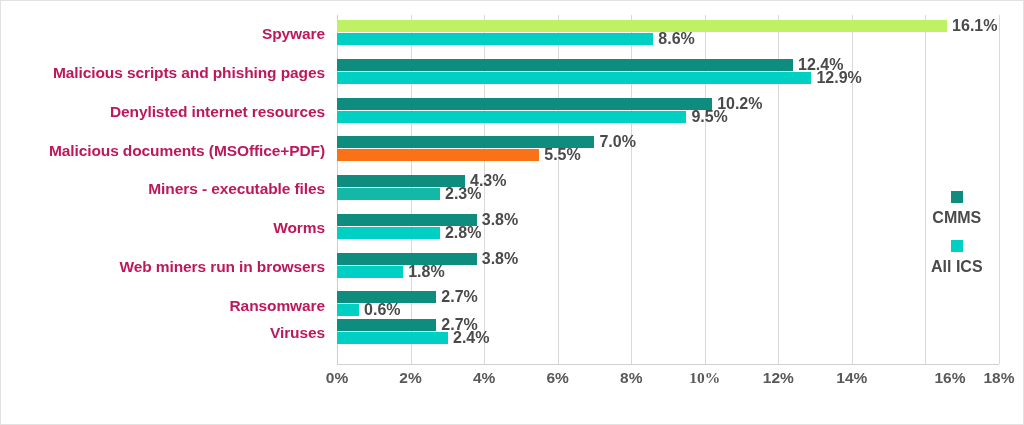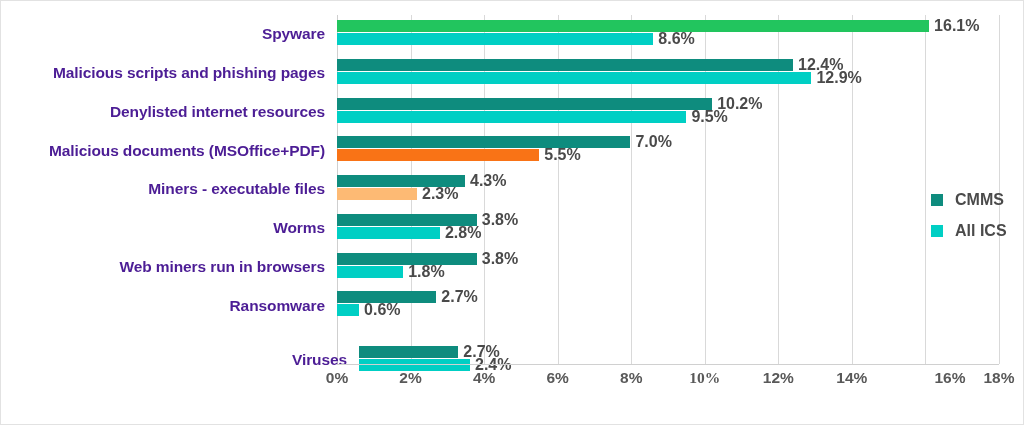--- a/index.html
+++ b/index.html
@@ -56,21 +56,21 @@
   }
   .cat-label {
     position: absolute;
     right: 100%;
     top: 50%;
     transform: translateY(-50%);
     margin-right: 12px;
     white-space: nowrap;
     font-size: 15.5px;
     font-weight: bold;
-    color: #4c1d95;
+    color: #be185d;
     letter-spacing: -0.1px;
   }
   .bar {
     position: absolute;
     height: 12px;
     left: 0;
   }
   .bar.series-0 {
     top: 5px;
     background: #0E8C7E;
@@ -96,21 +96,22 @@
     position: absolute;
     left: 930px;
     top: 190px;
     display: flex;
     flex-direction: column;
     gap: 13px;
   }
   .legend-item {
     display: flex;
     align-items: center;
-    gap: 12px;
+    gap: 6px;
+    flex-direction: column;
   }
   .legend-swatch {
     width: 12px;
     height: 12px;
     flex: 0 0 auto;
   }
   .legend-label {
     font-size: 16px;
     font-weight: bold;
     color: #4a4a4a;
@@ -146,21 +147,21 @@
       <div class="gridline" style="left: 147.111px;"></div>
       <div class="gridline" style="left: 220.667px;"></div>
       <div class="gridline" style="left: 294.222px;"></div>
       <div class="gridline" style="left: 367.778px;"></div>
       <div class="gridline" style="left: 441.333px;"></div>
       <div class="gridline" style="left: 514.889px;"></div>
       <div class="gridline" style="left: 588.444px;"></div>
       <div class="gridline" style="left: 662px;"></div>
       <div class="cat-row" style="top: 0px; height: 38.7778px;">
         <div class="cat-label">Spyware</div>
-        <div class="bar series-0" style="width: 592.122px; background: #22c55e;">
+        <div class="bar series-0" style="width: 592.122px; background: #bef264; padding-left: 18px;">
           <span class="bar-value">16.1%</span>
         </div>
         <div class="bar series-1" style="width: 316.289px; background: rgb(0, 207, 196);">
           <span class="bar-value">8.6%</span>
         </div>
       </div>
       <div class="cat-row" style="top: 38.7778px; height: 38.7778px;">
         <div class="cat-label">Malicious scripts and phishing pages</div>
         <div class="bar series-0" style="width: 456.044px; background: rgb(14, 140, 126);">
           <span class="bar-value">12.4%</span>
@@ -173,33 +174,33 @@
         <div class="cat-label">Denylisted internet resources</div>
         <div class="bar series-0" style="width: 375.133px; background: rgb(14, 140, 126);">
           <span class="bar-value">10.2%</span>
         </div>
         <div class="bar series-1" style="width: 349.389px; background: rgb(0, 207, 196);">
           <span class="bar-value">9.5%</span>
         </div>
       </div>
       <div class="cat-row" style="top: 116.333px; height: 38.7778px;">
         <div class="cat-label">Malicious documents (MSOffice+PDF)</div>
-        <div class="bar series-0" style="width: 257.444px; background: rgb(14, 140, 126); padding-left: 36px;">
+        <div class="bar series-0" style="width: 257.444px; background: rgb(14, 140, 126);">
           <span class="bar-value">7.0%</span>
         </div>
         <div class="bar series-1" style="width: 202.278px; background: #f97316;">
           <span class="bar-value">5.5%</span>
         </div>
       </div>
       <div class="cat-row" style="top: 155.111px; height: 38.7778px;">
         <div class="cat-label">Miners - executable files</div>
         <div class="bar series-0" style="width: 128px; background: rgb(14, 140, 126);">
           <span class="bar-value">4.3%</span>
         </div>
-        <div class="bar series-1" style="width: 80px; background: #fdba74;">
+        <div class="bar series-1" style="width: 103px; background: #14b8a6;">
           <span class="bar-value">2.3%</span>
         </div>
       </div>
       <div class="cat-row" style="top: 193.889px; height: 38.7778px;">
         <div class="cat-label">Worms</div>
         <div class="bar series-0" style="width: 139.756px; background: rgb(14, 140, 126);">
           <span class="bar-value">3.8%</span>
         </div>
         <div class="bar series-1" style="width: 102.978px; background: rgb(0, 207, 196); text-align: center;">
           <span class="bar-value">2.8%</span>
@@ -216,21 +217,21 @@
       </div>
       <div class="cat-row" style="top: 271.444px; height: 38.7778px;">
         <div class="cat-label">Ransomware</div>
         <div class="bar series-0" style="width: 99.3px; background: rgb(14, 140, 126);">
           <span class="bar-value">2.7%</span>
         </div>
         <div class="bar series-1" style="width: 22.0667px; background: rgb(0, 207, 196); text-align: center;">
           <span class="bar-value">0.6%</span>
         </div>
       </div>
-      <div class="cat-row" style="top: 326px; height: 38.7778px; margin-left: 22px;">
+      <div class="cat-row" style="top: 299px; height: 38.7778px;">
         <div class="cat-label">Viruses</div>
         <div class="bar series-0" style="width: 99.3px; background: rgb(14, 140, 126);">
           <span class="bar-value">2.7%</span>
         </div>
         <div class="bar series-1" style="width: 111px; background: rgb(0, 207, 196);">
           <span class="bar-value">2.4%</span>
         </div>
       </div>
     </div>
   <div id="baseline"></div>

